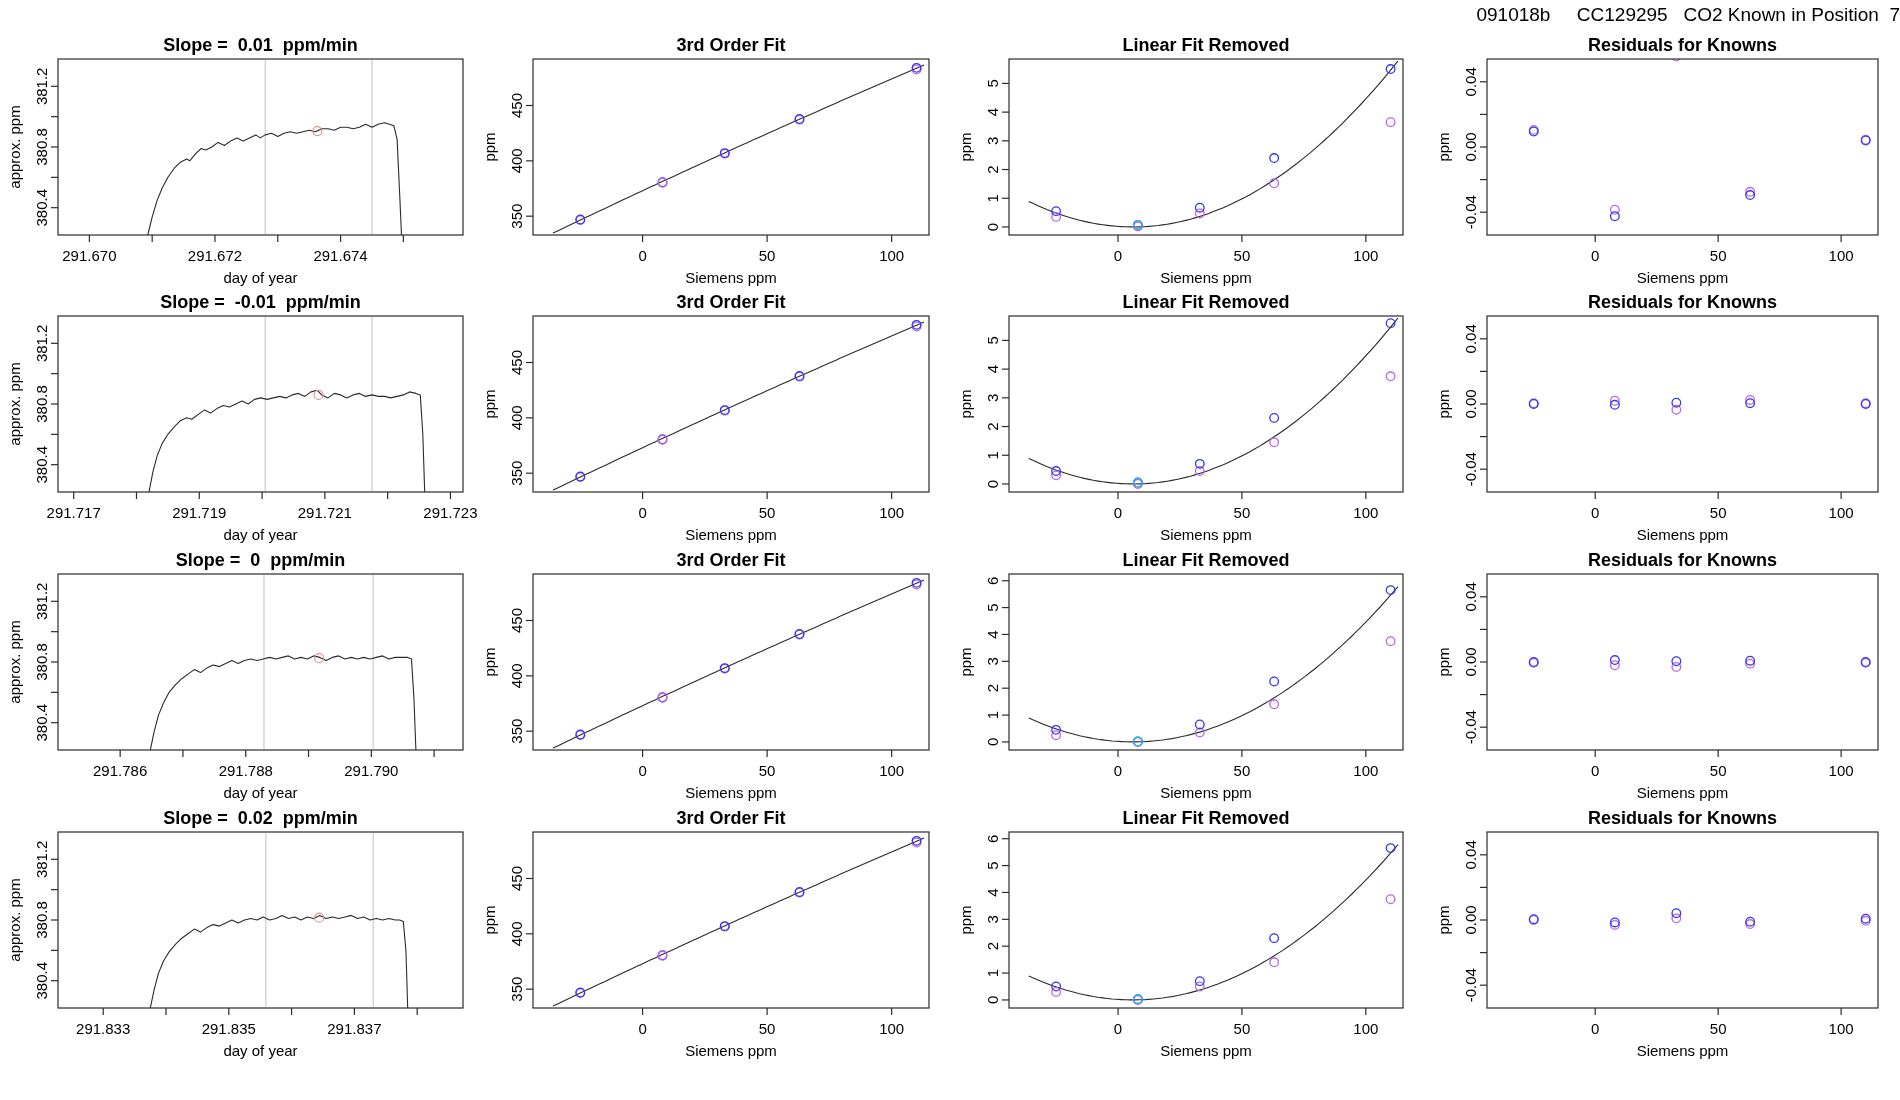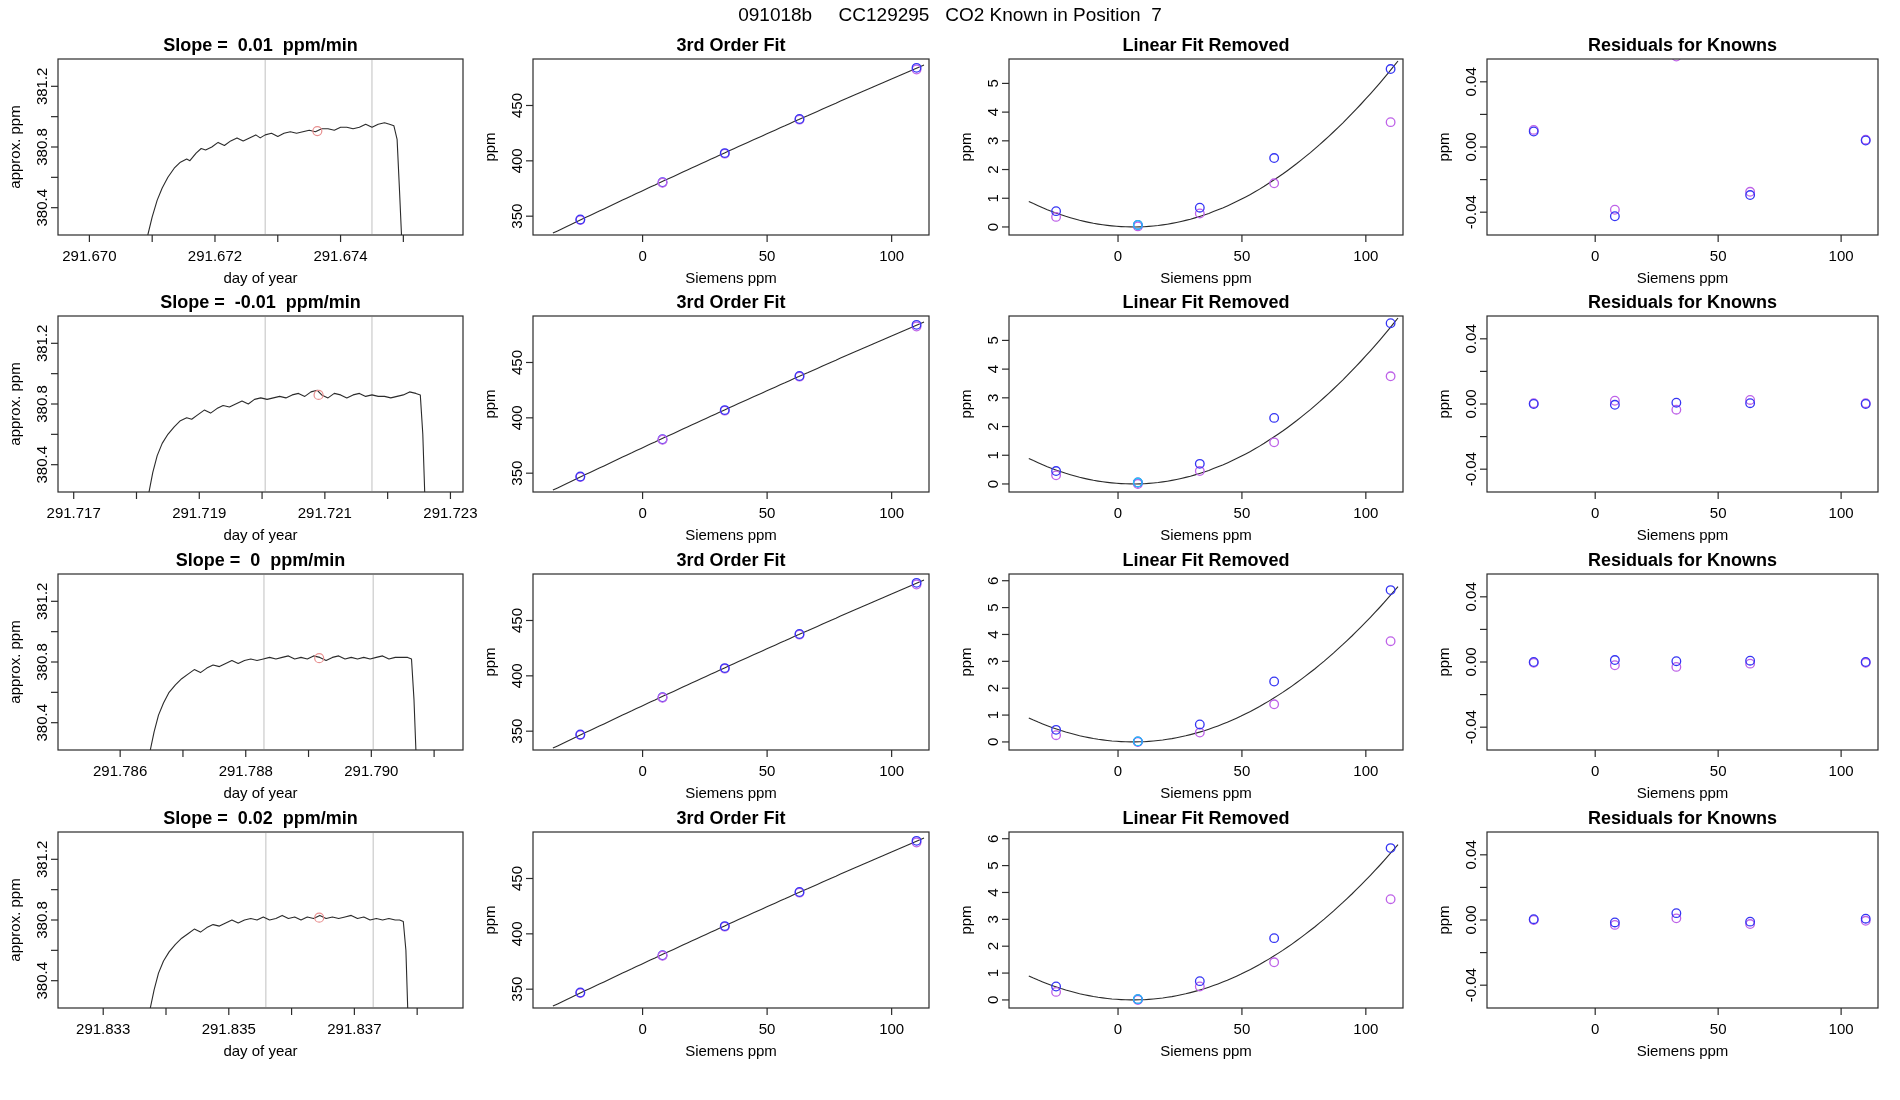--- a/index.html
+++ b/index.html
@@ -1,18 +1,18 @@
 <!DOCTYPE html>
 <html><head>
 <meta charset="utf-8">
 <style>
   html,body{margin:0;padding:0;background:#ffffff;}
   #page{position:relative;width:1900px;height:1100px;background:#fff;overflow:hidden;
         font-family:"Liberation Sans", sans-serif;}
-  .page-title{position:absolute;top:4px;left:0;width:1900px;text-align:center;
+  .page-title{position:absolute;top:4px;left:0;width:1900px;text-align:right;
         font-size:19px;color:#000;white-space:pre;}
   svg text{font-family:"Liberation Sans", sans-serif;fill:#000;}
 </style>
 </head>
 <body>
 
 <div id="page">
   <div class="page-title">091018b     CC129295   CO2 Known in Position  7</div>
   <svg id="plots" width="1900" height="1100" viewBox="0 0 1900 1100">
       <g>

